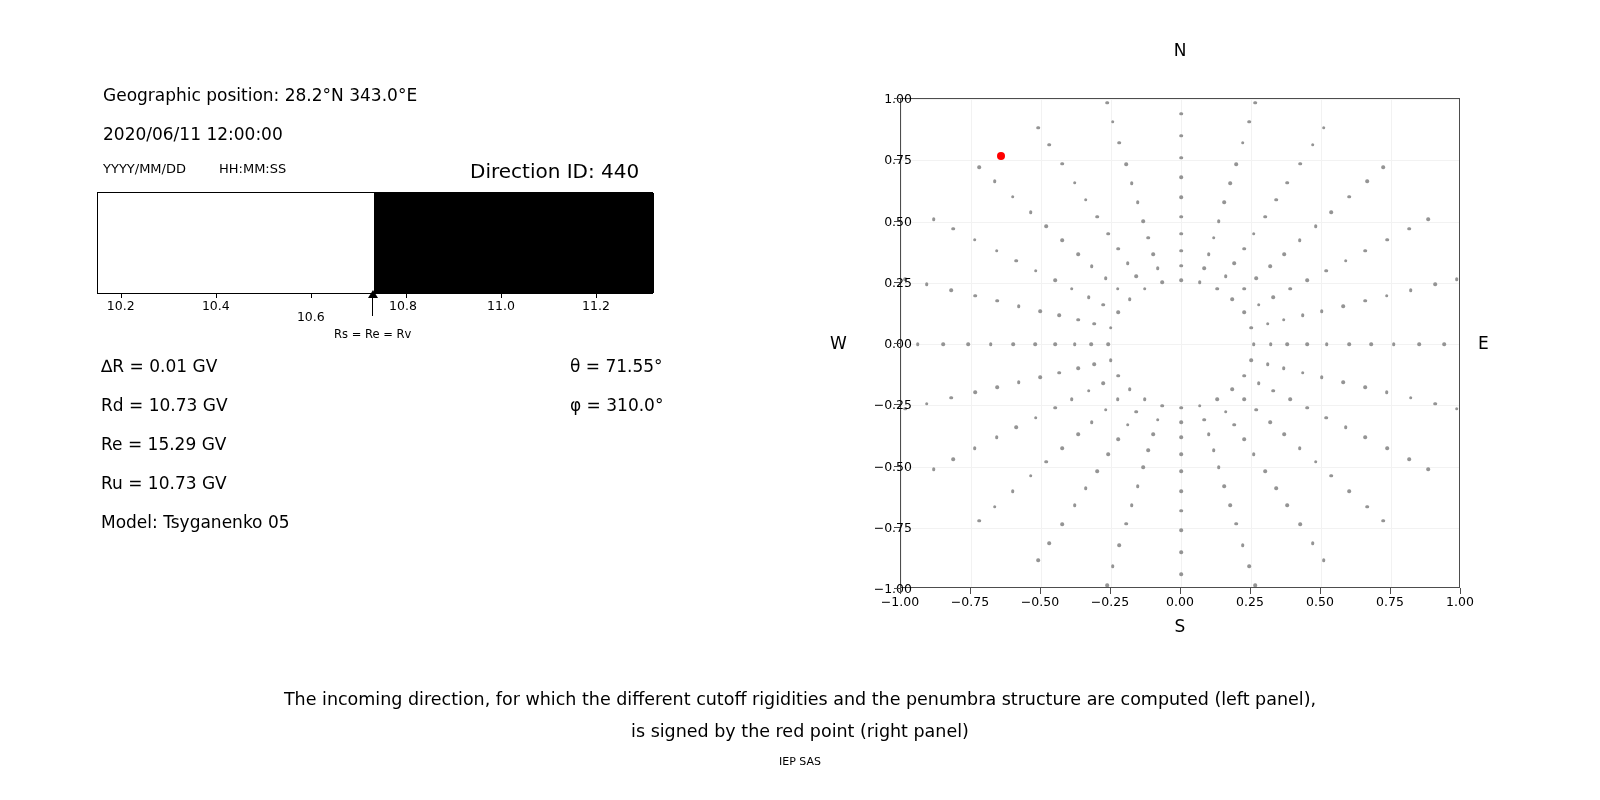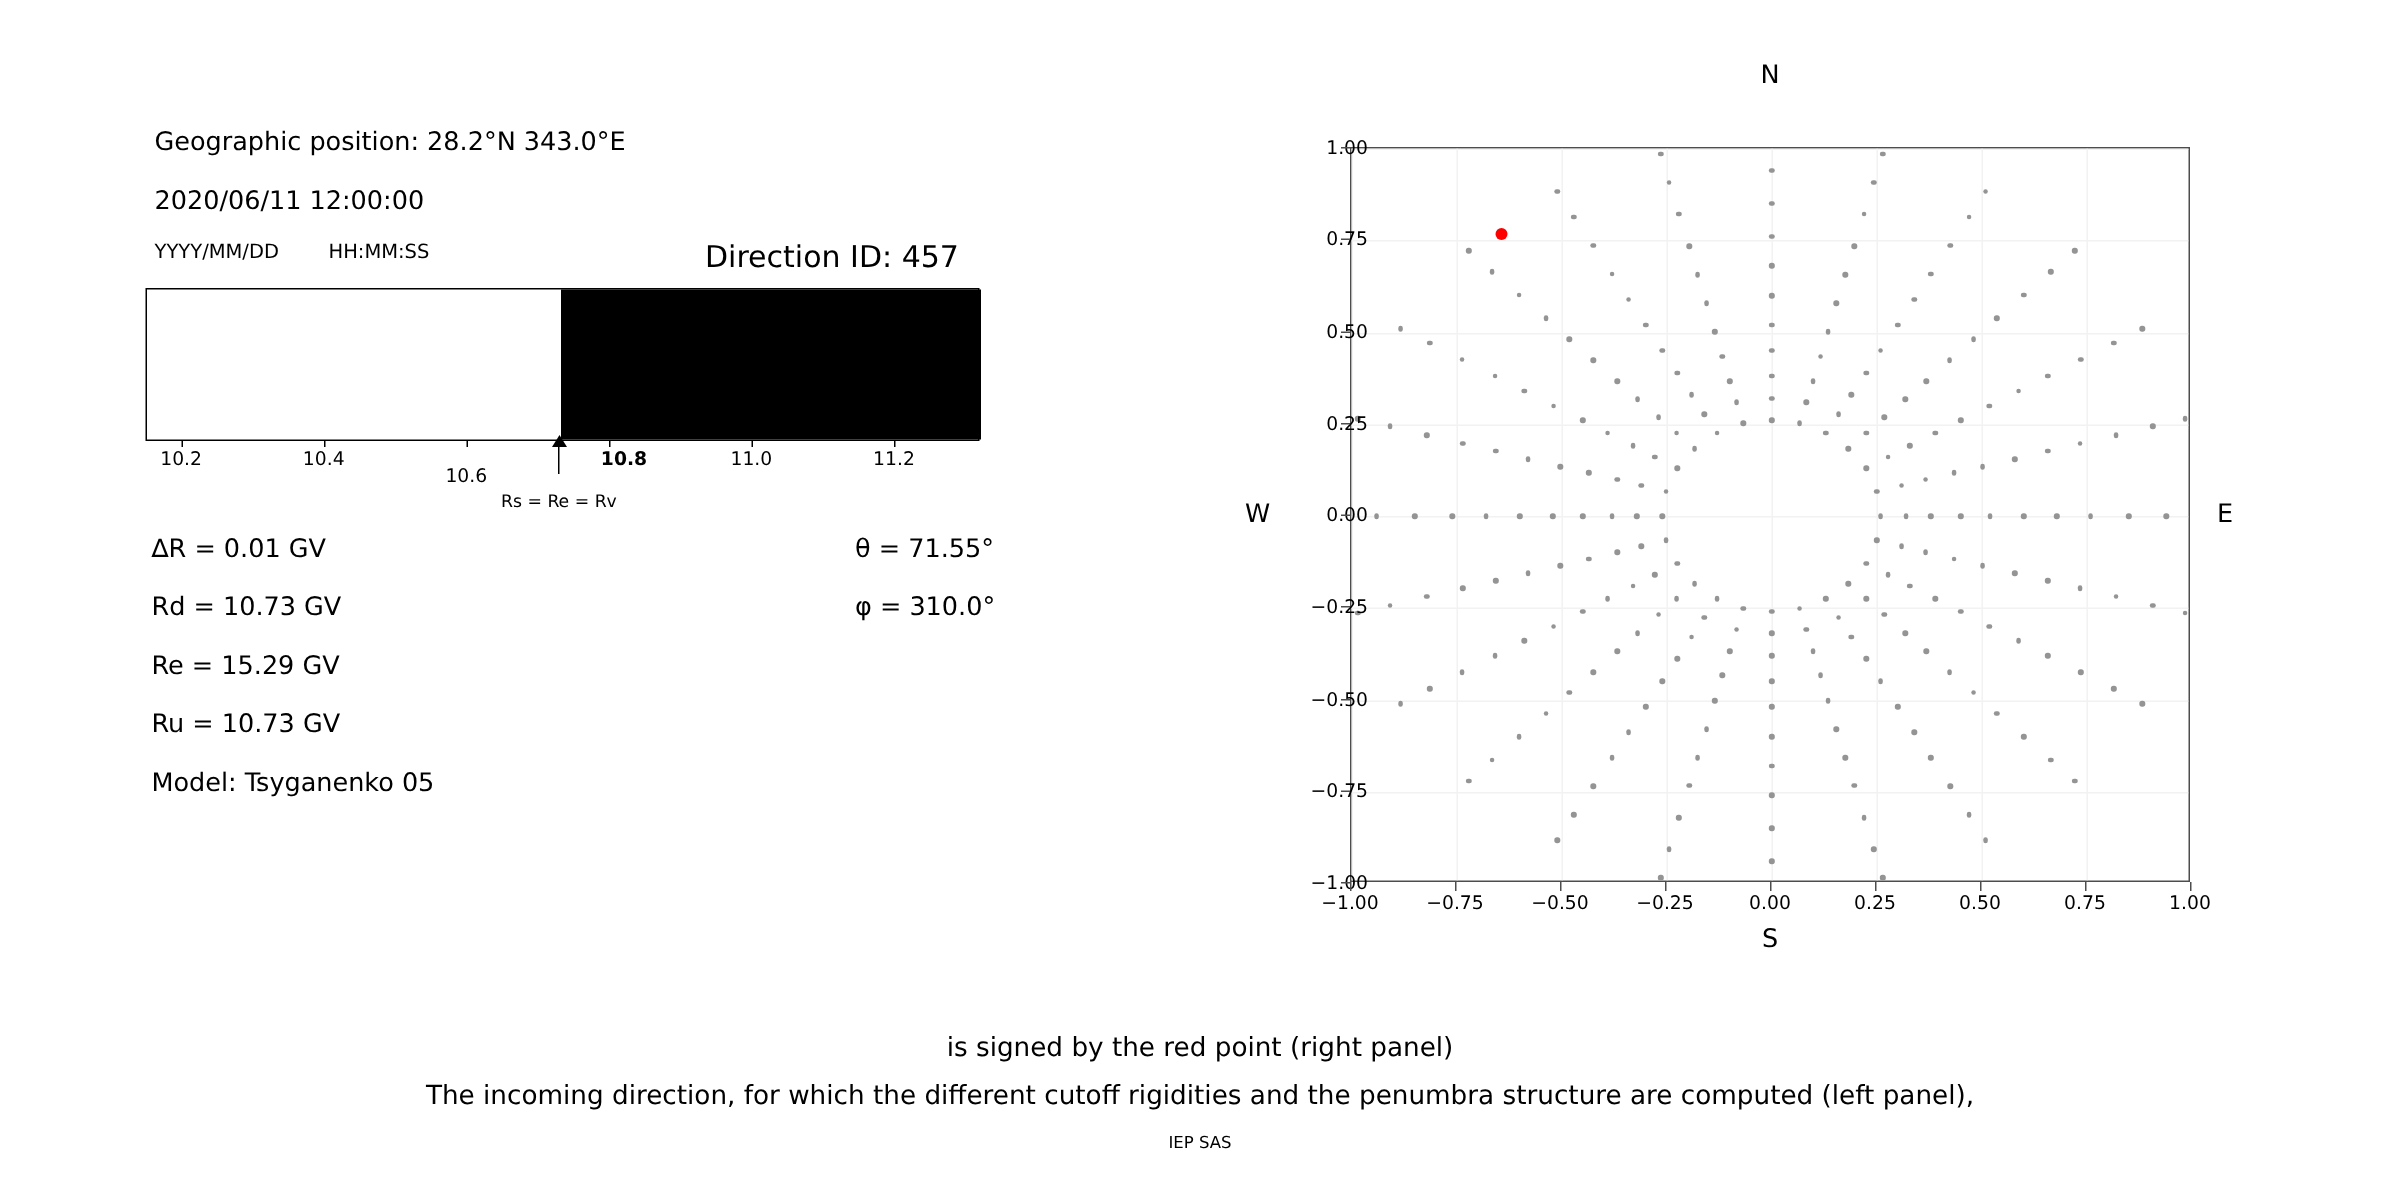--- a/index.html
+++ b/index.html
@@ -237,42 +237,42 @@
 <div id="left-panel">
 
   <div class="info-line" id="geo-position">Geographic position: 28.2°N 343.0°E</div>
 
   <div class="info-line" id="datetime">2020/06/11 12:00:00</div>
 
   <div class="small-label" id="date-format-label">YYYY/MM/DD</div>
 
   <div class="small-label" id="time-format-label">HH:MM:SS</div>
 
-  <div id="direction-id">Direction ID: 457</div>
+  <div id="direction-id">Direction ID: 440</div>
 
   <div id="penumbra-wrap">
     <div id="penumbra-bar">
       <div id="penumbra-black" style="left: 275.624px; width: 280.376px;"></div>
     </div>
   </div>
 
   <div id="penumbra-axis">
     <div id="rs-arrow" style="left: 270.624px;">
       <div id="rs-arrow-head"></div>
       <div id="rs-arrow-line"></div>
     </div>
     <div id="rs-caption" style="left: 275.624px;">Rs = Re = Rv</div>
   <div class="tick-mark" style="left: 23.7607px; height: 4px;"></div>
       <div class="tick-label" style="left: 23.7607px;">10.2</div>
       <div class="tick-mark" style="left: 118.803px; height: 4px;"></div>
       <div class="tick-label" style="left: 118.803px;">10.4</div>
       <div class="tick-mark" style="left: 213.846px; height: 4px;"></div>
       <div class="tick-label" style="left: 213.846px; margin-top: 11px;">10.6</div>
       <div class="tick-mark" style="left: 308.889px; height: 4px;"></div>
-      <div class="tick-label" style="left: 319px; font-weight: bold;">10.8</div>
+      <div class="tick-label" style="left: 306px;">10.8</div>
       <div class="tick-mark" style="left: 403.932px; height: 4px;"></div>
       <div class="tick-label" style="left: 403.932px;">11.0</div>
       <div class="tick-mark" style="left: 498.974px; height: 4px;"></div>
       <div class="tick-label" style="left: 498.974px;">11.2</div>
     </div>
 
 <div class="param param-left" style="top: 356px;">∆R = 0.01 GV</div>
     <div class="param param-left" style="top: 395px;">Rd = 10.73 GV</div>
     <div class="param param-left" style="top: 434px;">Re = 15.29 GV</div>
     <div class="param param-left" style="top: 473px;">Ru = 10.73 GV</div>
@@ -598,16 +598,16 @@
     <div class="tickline" style="left: 430px; top: 548px; width: 1px; height: 6px;"></div>
     <div class="xtick-label" style="left: 500px;">0.50</div>
     <div class="tickline" style="left: 500px; top: 548px; width: 1px; height: 6px;"></div>
     <div class="xtick-label" style="left: 570px;">0.75</div>
     <div class="tickline" style="left: 570px; top: 548px; width: 1px; height: 6px;"></div>
     <div class="xtick-label" style="left: 640px;">1.00</div>
     <div class="tickline" style="left: 640px; top: 548px; width: 1px; height: 6px;"></div>
   </div>
 
 <div id="caption">
+  <div>The incoming direction, for which the different cutoff rigidities and the penumbra structure are computed (left panel),</div>
   <div>is signed by the red point (right panel)</div>
-  <div>The incoming direction, for which the different cutoff rigidities and the penumbra structure are computed (left panel),</div>
 </div>
 <div id="footer">IEP SAS</div>
 
 </body></html>

